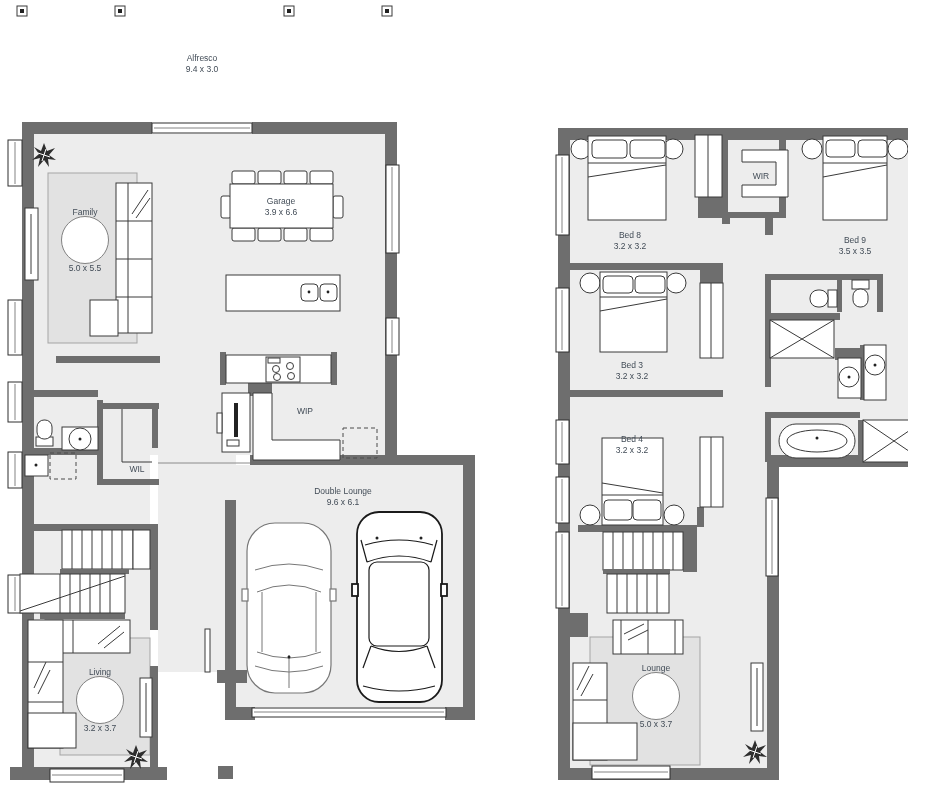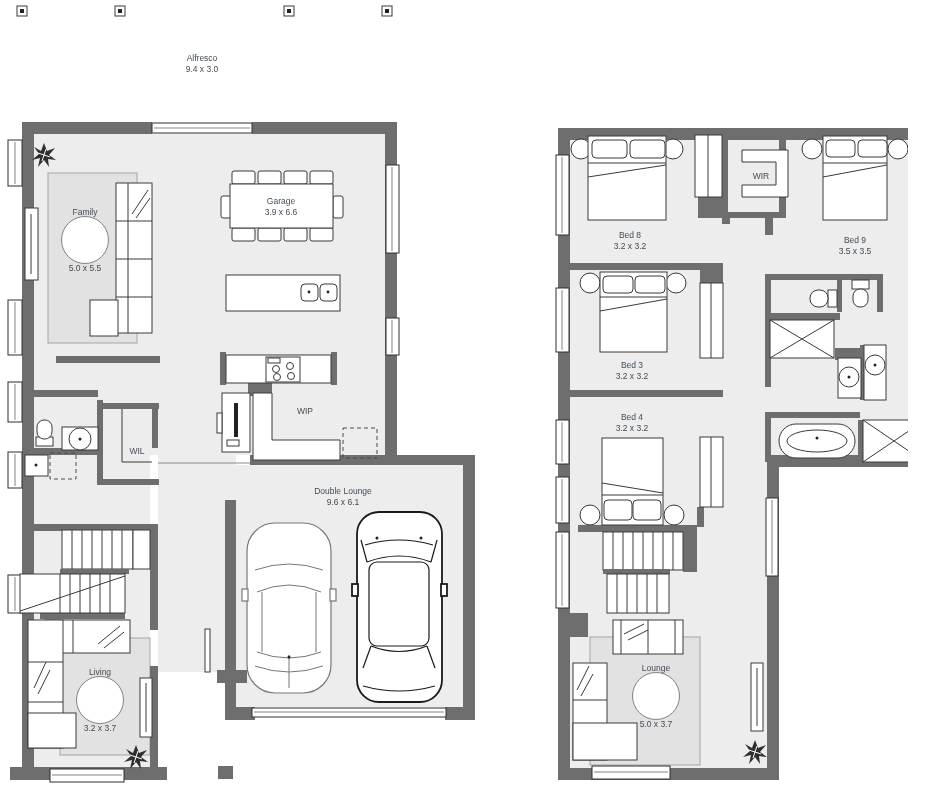--- a/index.html
+++ b/index.html
@@ -494,21 +494,21 @@
   <span>Family</span>
   <span>5.0 x 5.5</span>
 </div>
 <div class="label" style="left:281px;top:206px">
   <span>Garage</span>
   <span>3.9 x 6.6</span>
 </div>
 <div class="label" style="left:305px;top:411px">
   <span>WIP</span>
 </div>
-<div class="label" style="left:137px;top:451px">
+<div class="label" style="left:137px;top:469px">
   <span>WIL</span>
 </div>
 <div class="label" style="left:343px;top:496px">
   <span>Double Lounge</span>
   <span>9.6 x 6.1</span>
 </div>
 <div class="label circle" style="left:100px;top:700px">
   <span>Living</span>
   <span>3.2 x 3.7</span>
 </div>
@@ -520,21 +520,21 @@
   <span>WIR</span>
 </div>
 <div class="label" style="left:855px;top:245px">
   <span>Bed 9</span>
   <span>3.5 x 3.5</span>
 </div>
 <div class="label" style="left:632px;top:370px">
   <span>Bed 3</span>
   <span>3.2 x 3.2</span>
 </div>
-<div class="label" style="left:632px;top:422px">
+<div class="label" style="left:632px;top:444px">
   <span>Bed 4</span>
   <span>3.2 x 3.2</span>
 </div>
 <div class="label circle" style="left:656px;top:696px">
   <span>Lounge</span>
   <span>5.0 x 3.7</span>
 </div>
 
 </div>
 

